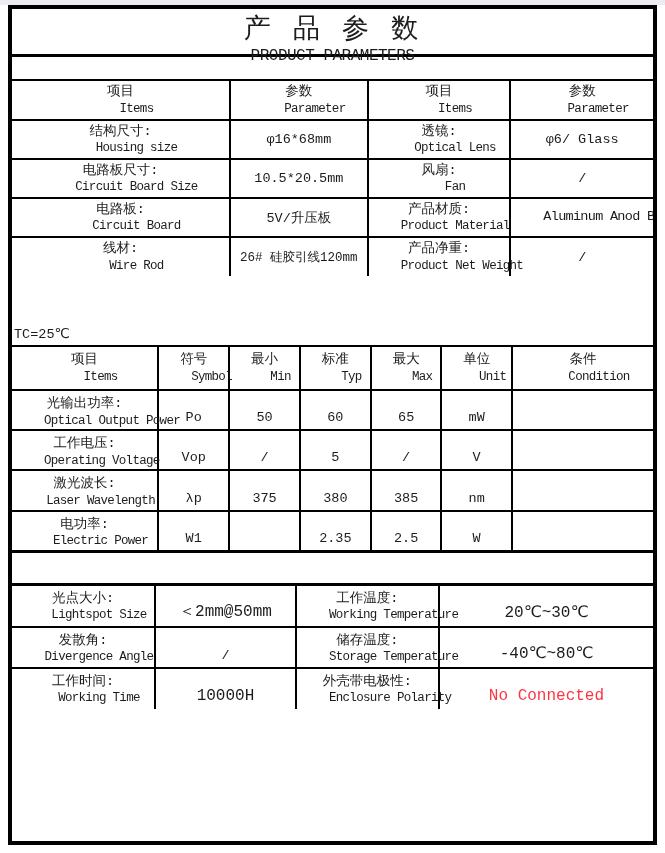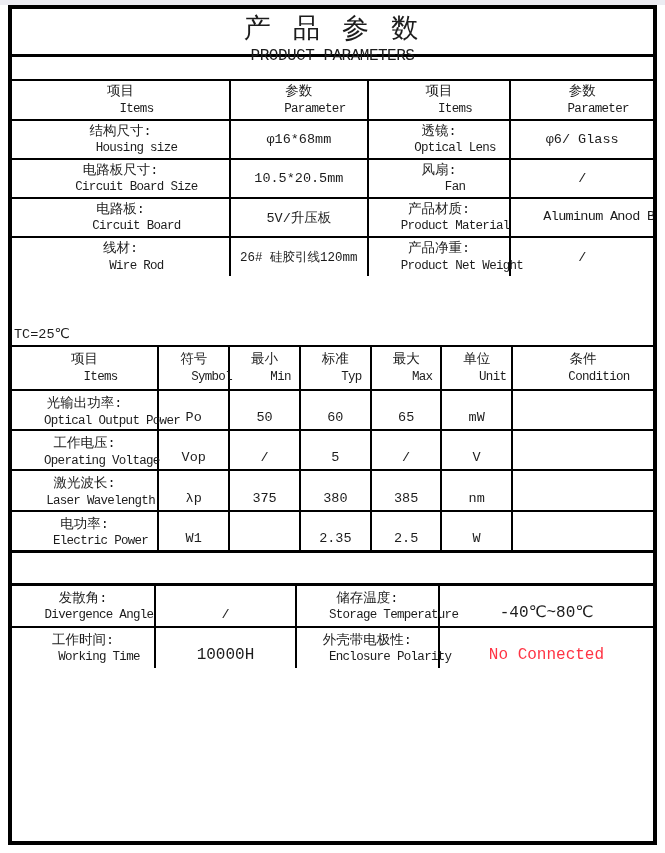--- a/index.html
+++ b/index.html
@@ -233,20 +233,32 @@
   <table class="t3">
     <colgroup>
         <col style="width:22.3%">
         <col style="width:22%">
         <col style="width:22.3%">
         <col style="width:33.4%">
       </colgroup>
     <tbody>
     <tr>
       <td class="top">
+            <div class="zh">光点大小:</div>
+            <div class="en">Lightspot Size</div>
+          </td>
+      <td class="vbot big-val">＜2mm@50mm</td>
+      <td class="top">
+            <div class="zh">工作温度:</div>
+            <div class="en">Working Temperature</div>
+          </td>
+      <td class="vbot big-val">20℃~30℃</td>
+    </tr>
+    <tr>
+      <td class="top">
             <div class="zh">发散角:</div>
             <div class="en">Divergence Angle</div>
           </td>
       <td class="vbot val">/</td>
       <td class="top">
             <div class="zh">储存温度:</div>
             <div class="en">Storage Temperature</div>
           </td>
       <td class="vbot big-val">-40℃~80℃</td>
     </tr>

